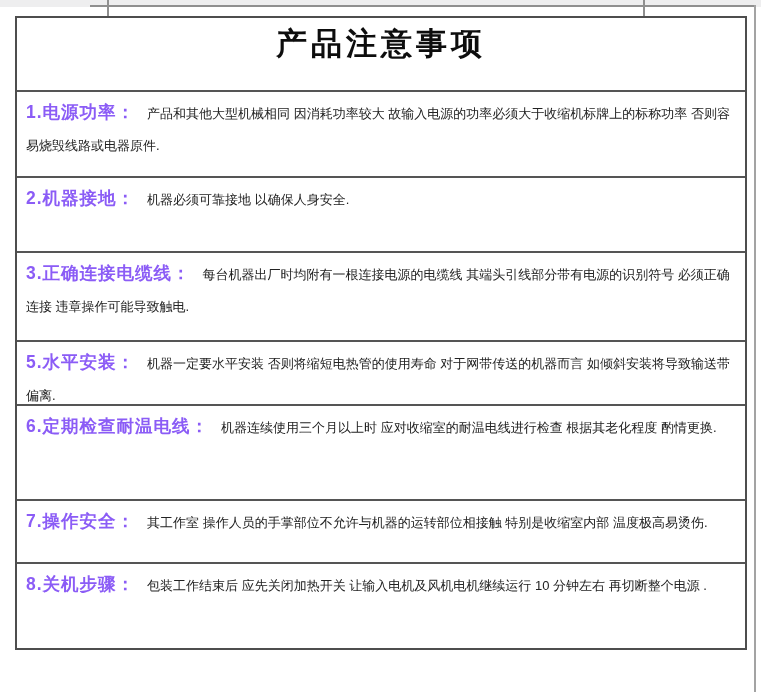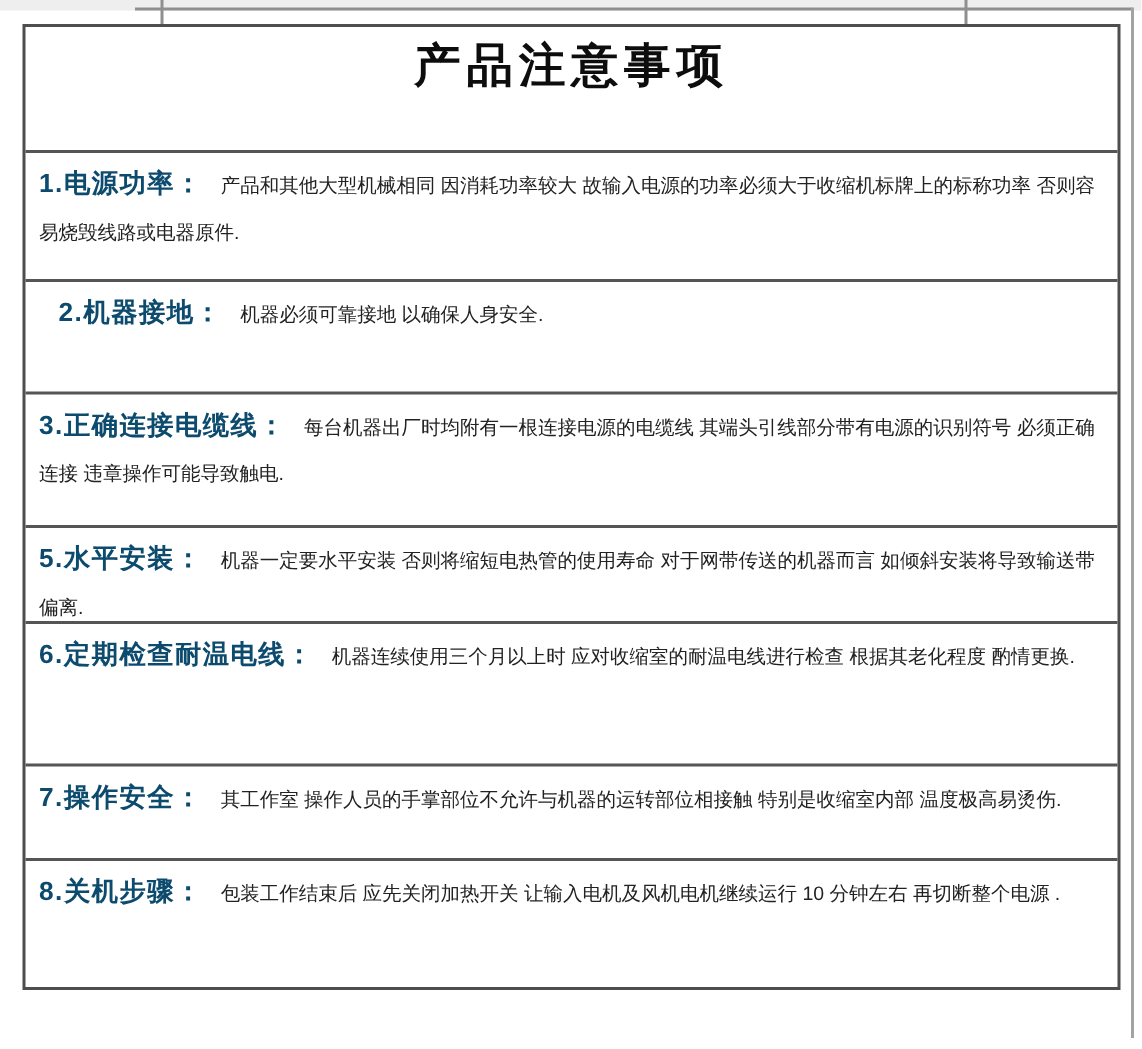--- a/index.html
+++ b/index.html
@@ -22,50 +22,50 @@
   .notice-table {
     position: absolute;
     left: 15px; top: 16px;
     width: 732px;
     border: 2px solid #4e4e4e;
     background: #ffffff;
   }
   .row { position: relative; overflow: hidden; }
   .row + .row { border-top: 2px solid #555555; }
 
-  .row-title { height: 82px; text-align: center; }
+  .row-title { height: 72px; text-align: center; }
   .doc-title {
     display: inline-block;
     padding-top: 5px;
     font-size: 31px;
     font-weight: bold;
     letter-spacing: 4px;
     color: #0d0d0d;
     font-family: "Liberation Sans", "DejaVu Sans", sans-serif;
   }
 
   .r1 { height: 86px; }
-  .r2 { height: 75px; padding-left: 13px; }
+  .r2 { height: 75px; }
   .r3 { height: 89px; }
   .r4 { height: 73px; }
   .r5 { height: 64px; }
   .r6 { height: 63px; }
   .r7 { height: 63px; margin-top: 32px; }
   .r8 { height: 86px; }
 
   .note-text {
     padding: 5px 8px 0 9px;
     line-height: 31px;
     color: #1c1c1c;
   }
   .note-heading {
     font-size: 17.5px;
     font-weight: bold;
     letter-spacing: 1px;
-    color: #0c4a6e;
+    color: #8b5cf6;
   }
   .note-body {
     font-size: 13px;
     color: #222222;
     margin-left: 12px;
   }
 </style>
 </head>
 <body>
 

